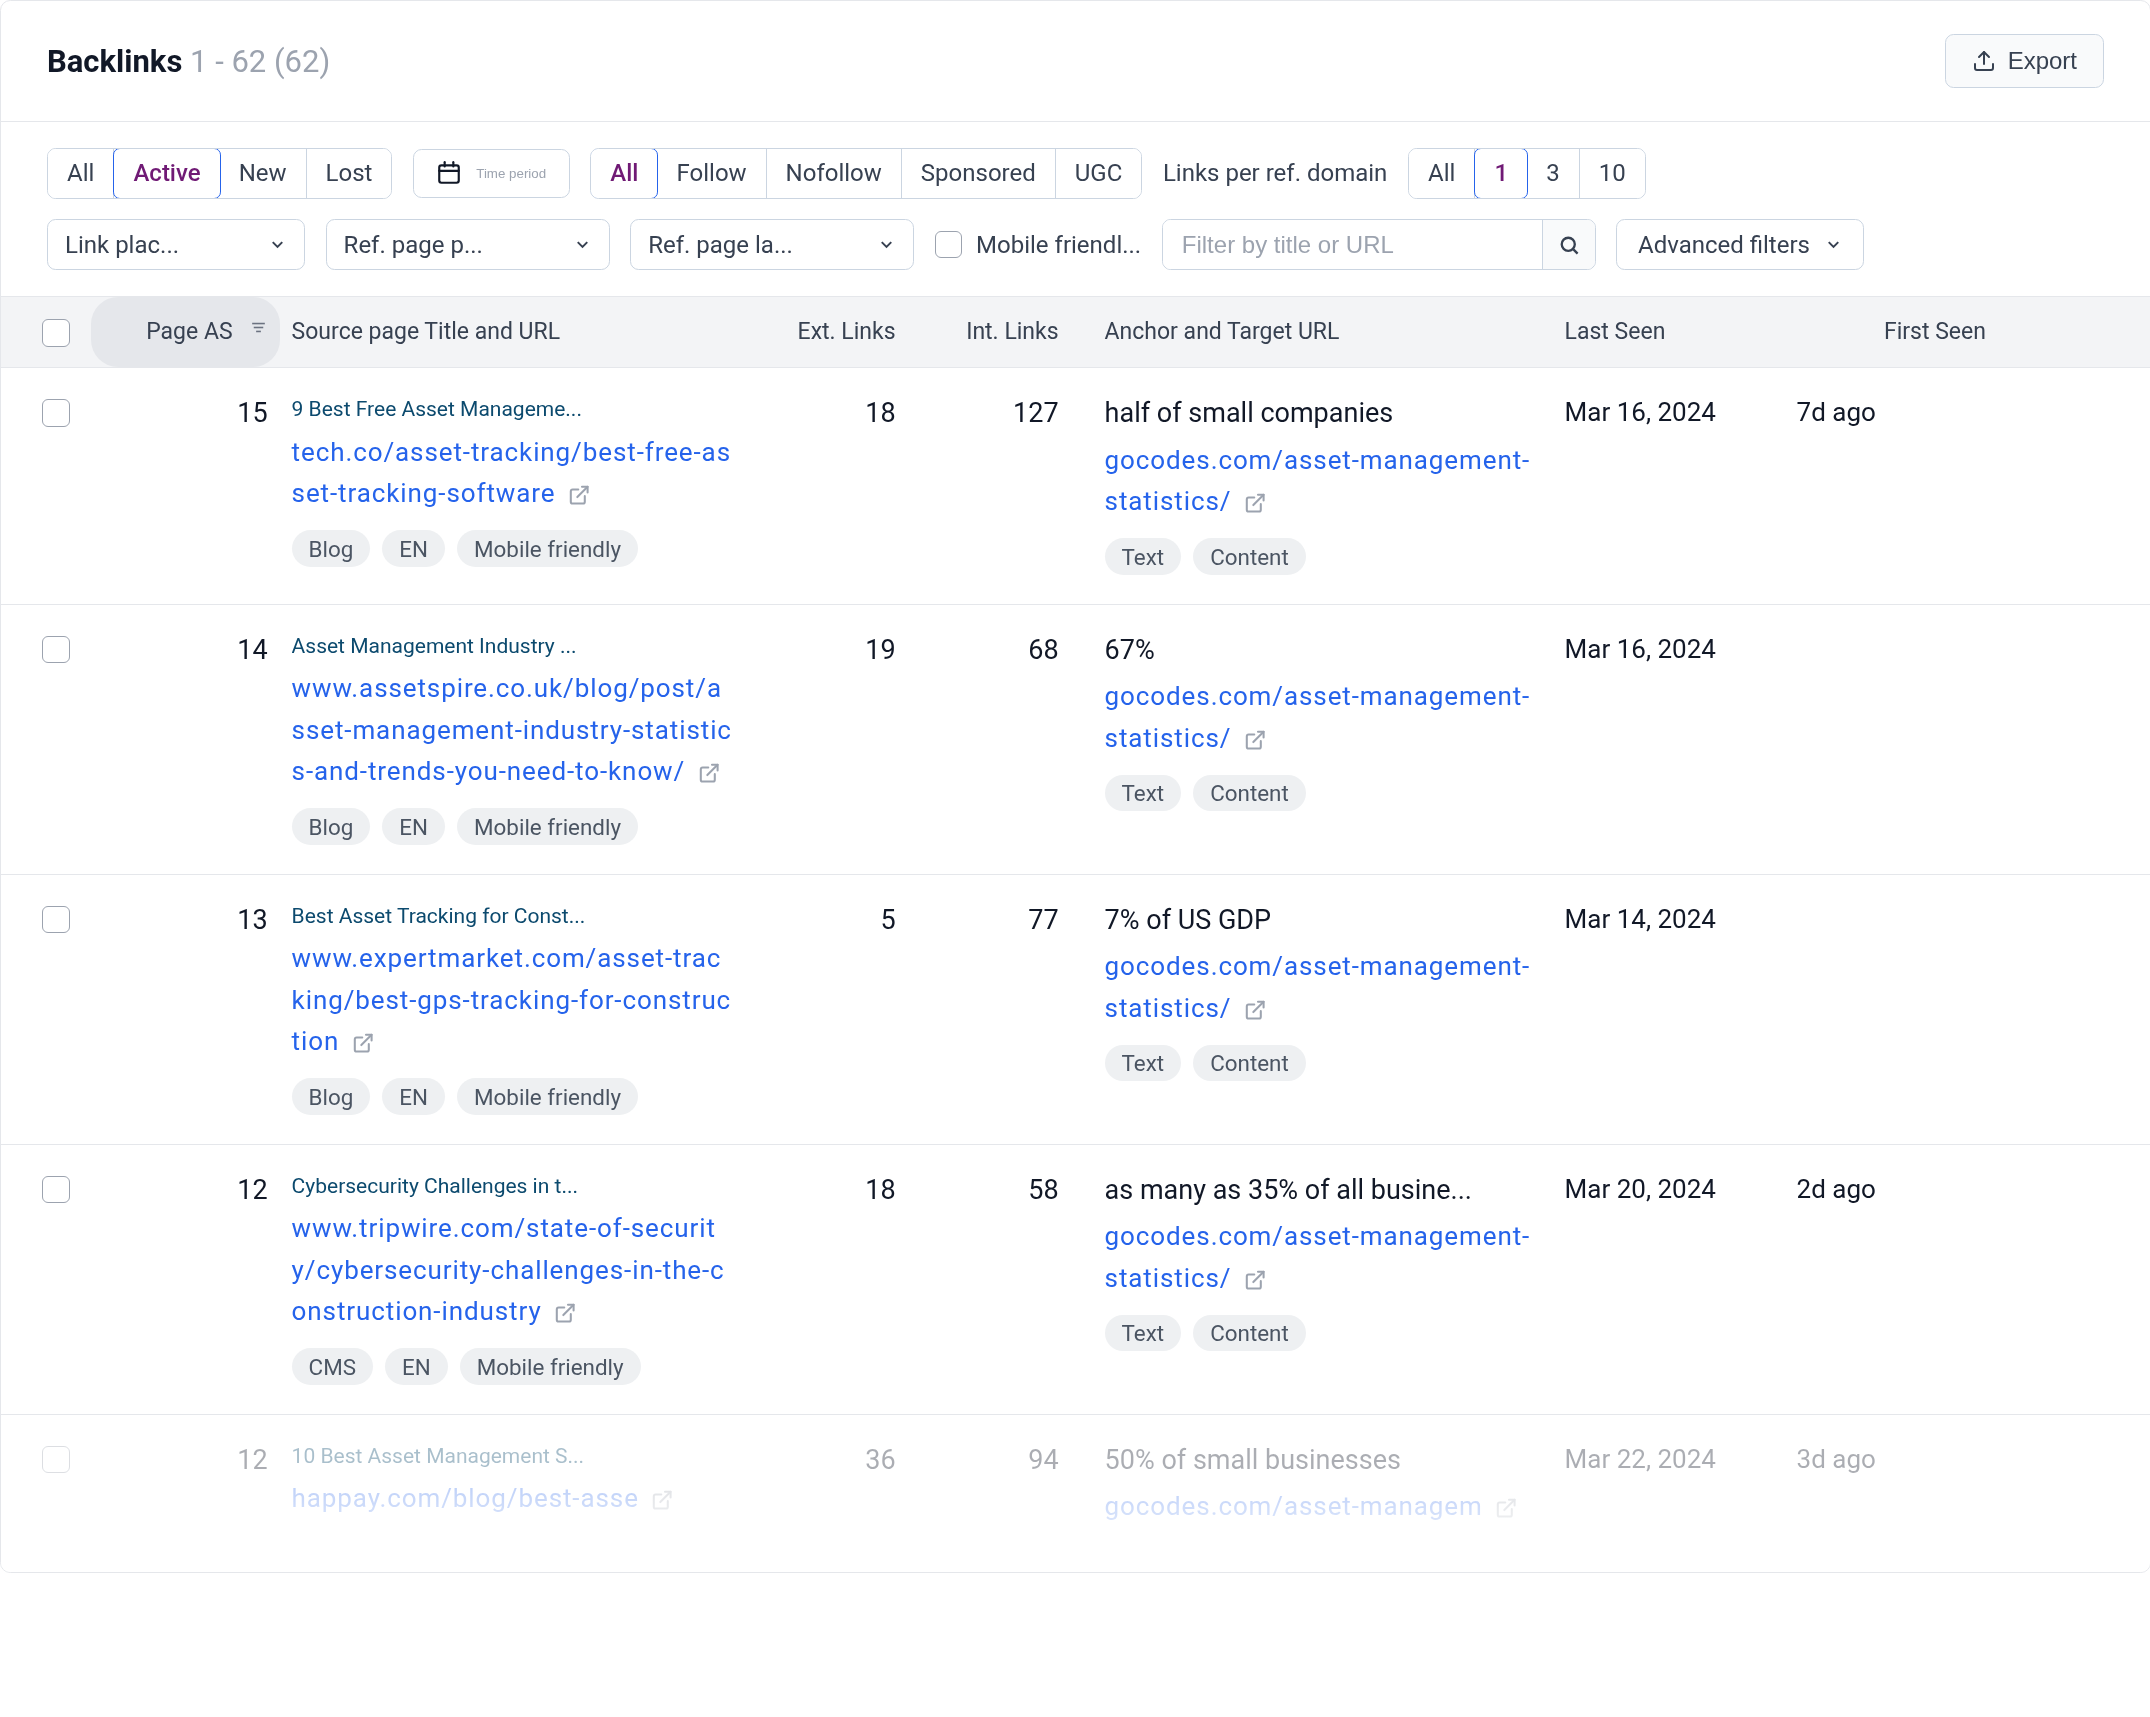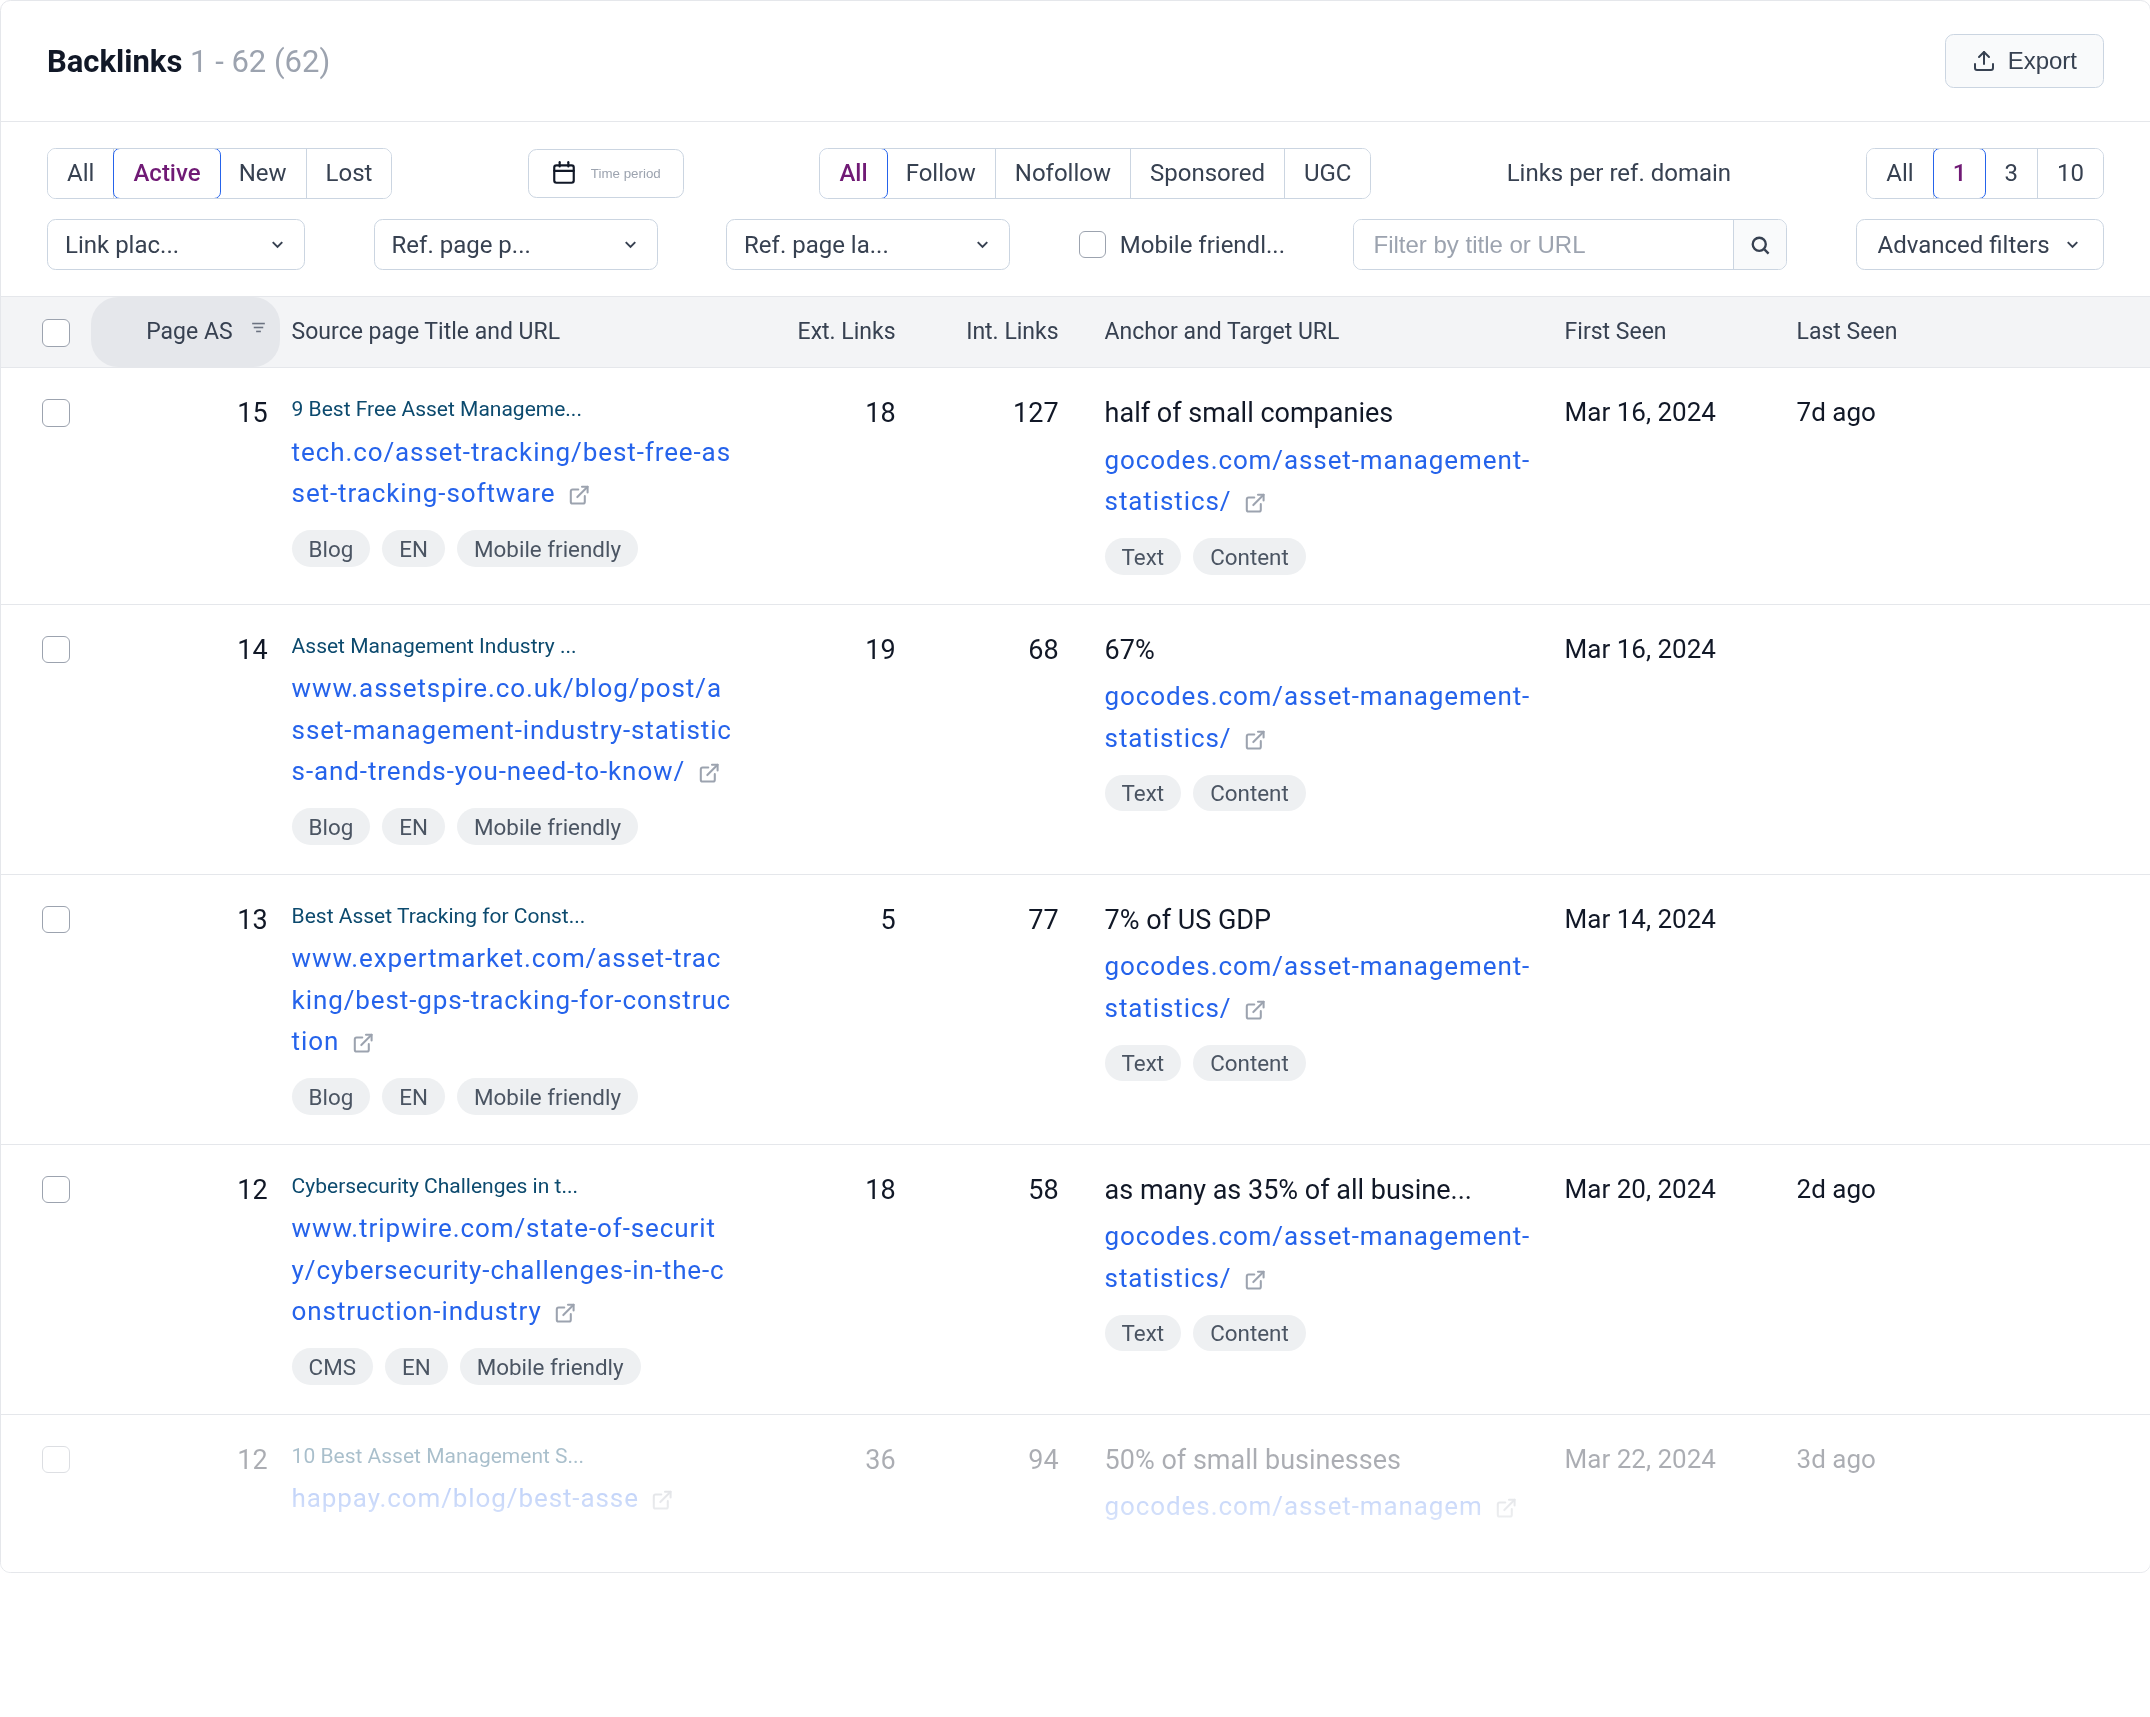--- a/index.html
+++ b/index.html
@@ -7,21 +7,21 @@
 .container { width: 2151px; margin: 0 auto; background: #fff; border: 0.9px solid #e5e7eb; border-radius: 10.3px; overflow: hidden; }
 
 
 .header { display: flex; align-items: center; justify-content: space-between; padding: 33px 46px; border-bottom: 0.9px solid #e5e7eb; }
 .header-title { font-size: 31px; font-weight: 700; }
 .header-title .muted { font-weight: 400; color: #9ca3af; }
 .export-btn { display: flex; align-items: center; gap: 12px; padding: 12px 26px; border: 0.9px solid #cbd5e1; border-radius: 8.6px; background: #f9fafb; cursor: pointer; color: #374151; font-size: 24px; }
 
 
 .toolbar { padding: 26px 46px; border-bottom: 0.9px solid #e5e7eb; }
-.toolbar-row { display: flex; align-items: center; gap: 20.6px; flex-wrap: wrap; justify-content: space-between; }
+.toolbar-row { display: flex; align-items: center; gap: 20.6px; flex-wrap: wrap; }
 .toolbar-row + .toolbar-row { margin-top: 20.6px; }
 
 .seg { display: flex; border: 0.9px solid #cbd5e1; border-radius: 8.6px; overflow: hidden; }
 .seg-item { padding: 10.3px 19px; border-right: 0.9px solid #cbd5e1; cursor: pointer; color: #374151; background: #fff; }
 .seg-item:last-child { border-right: none; }
 .seg-item.active { border: 1.7px solid #2563eb; border-radius: 6.9px; margin: -0.9px; color: #701a75; font-weight: 500; background:#fff; z-index:1; position:relative; }
 
 .period-btn { display: flex; align-items: center; gap: 13.8px; padding: 10.3px 22.4px; border: 0.9px solid #cbd5e1; border-radius: 8.6px; color: #9ca3af; background: #fff; cursor: pointer; }
 
 .label-inline { color: #374151; }
@@ -200,22 +200,22 @@
             <line x1="4" y1="7" x2="20" y2="7"></line>
             <line x1="6" y1="12" x2="18" y2="12"></line>
             <line x1="9" y1="17" x2="15" y2="17"></line>
           </svg>
         </span>
     </div>
     <div class="th col-source">Source page Title and URL</div>
     <div class="th col-ext">Ext. Links</div>
     <div class="th col-int">Int. Links</div>
     <div class="th col-anchor">Anchor and Target URL</div>
+    <div class="th col-last">Last Seen</div>
     <div class="th col-first">First Seen</div>
-    <div class="th col-last">Last Seen</div>
   </div>
 
   <div id="rows-container">
       <div class="row">
     <div class="td col-check">
           <div class="checkbox"></div>
         </div>
     <div class="td col-pageas"><span class="pageas-val">15</span></div>
     <div class="td col-source">
       <div class="title-line">9 Best Free Asset Manageme...</div>

